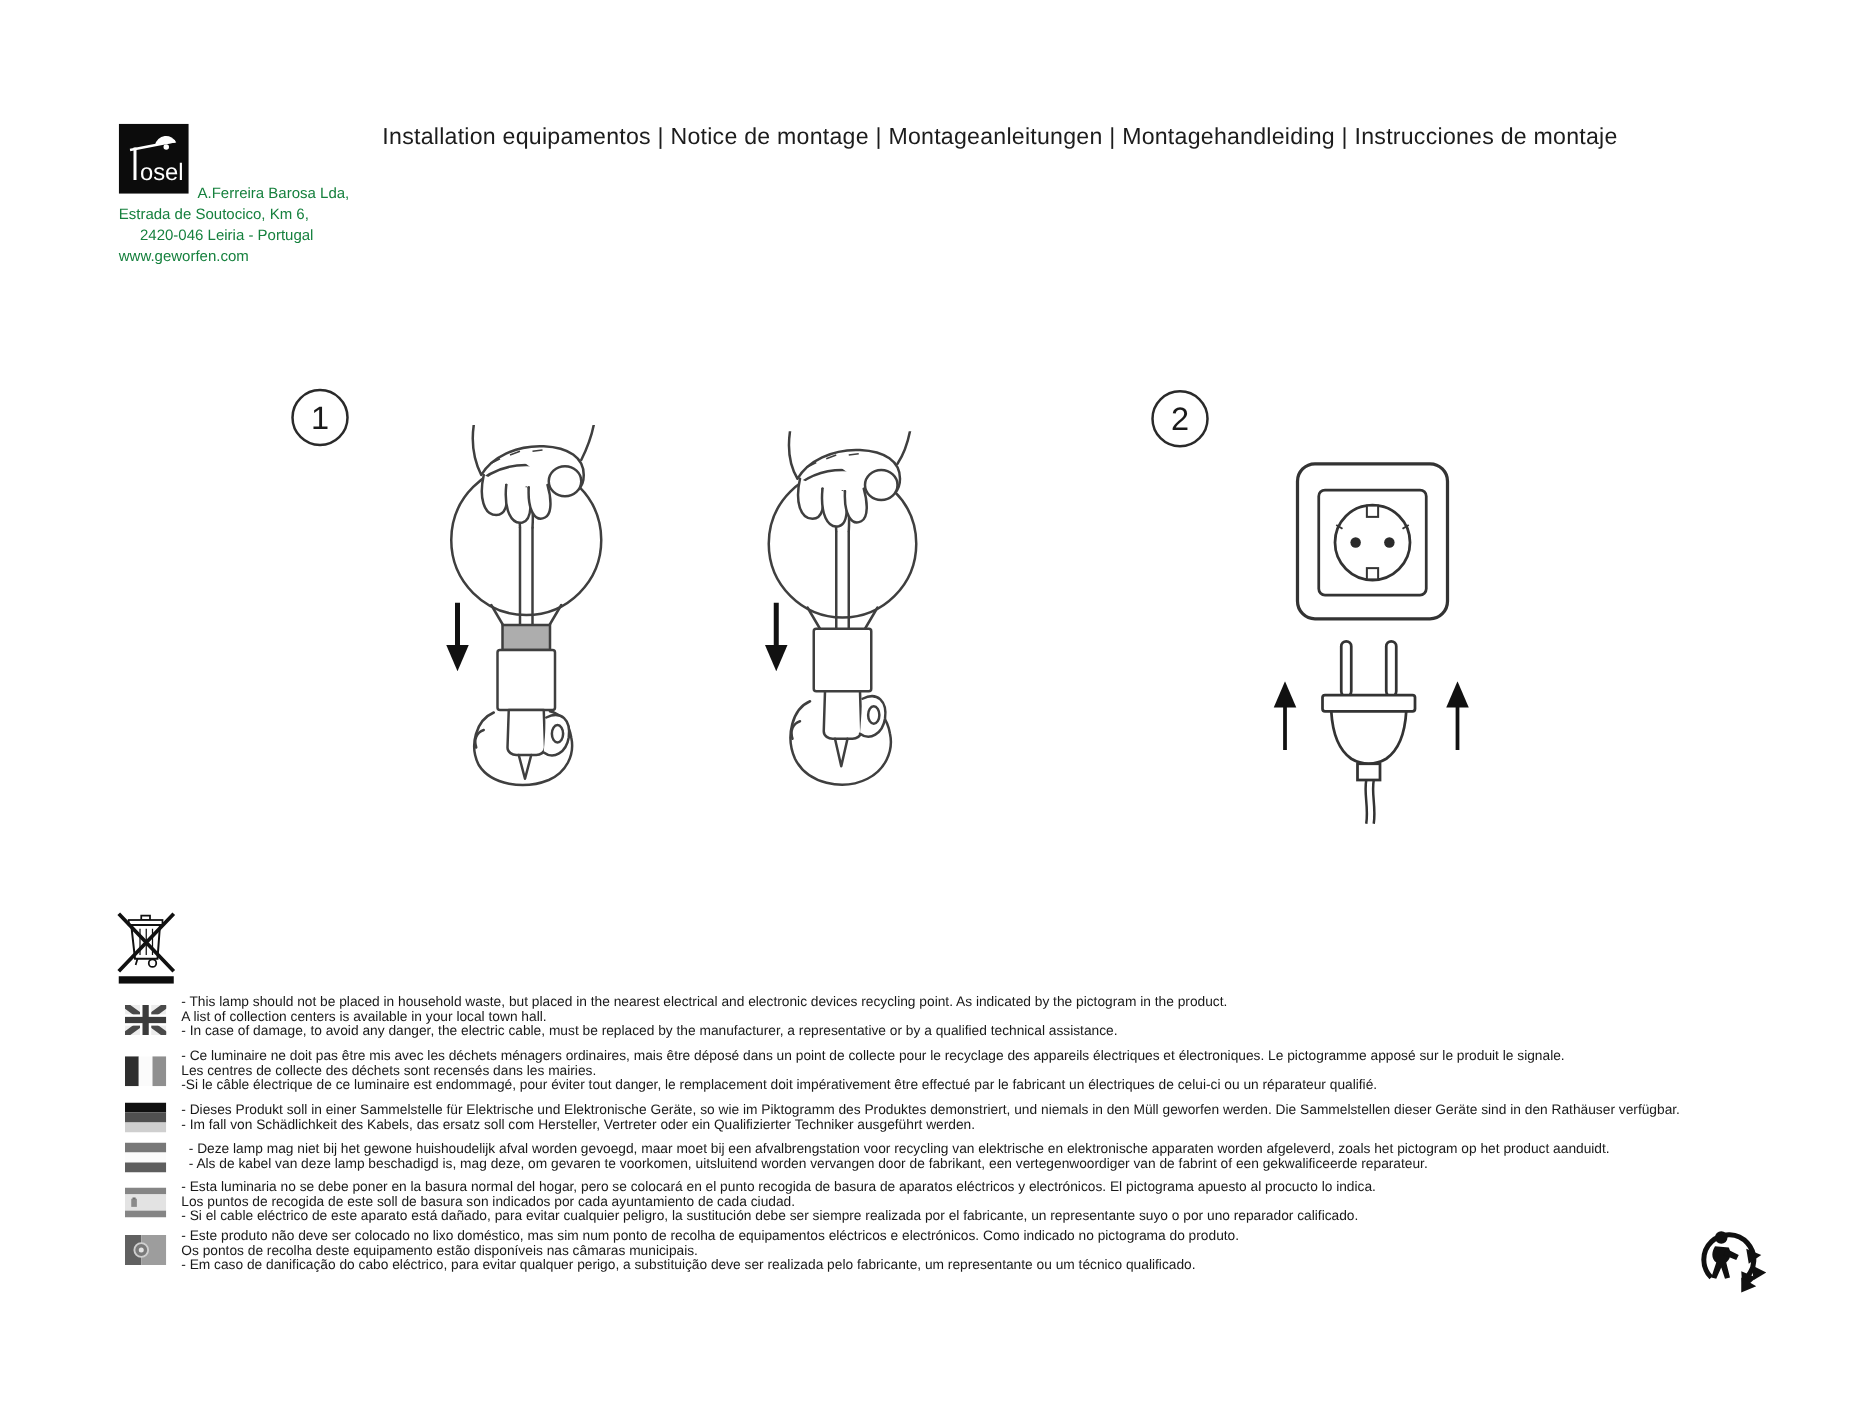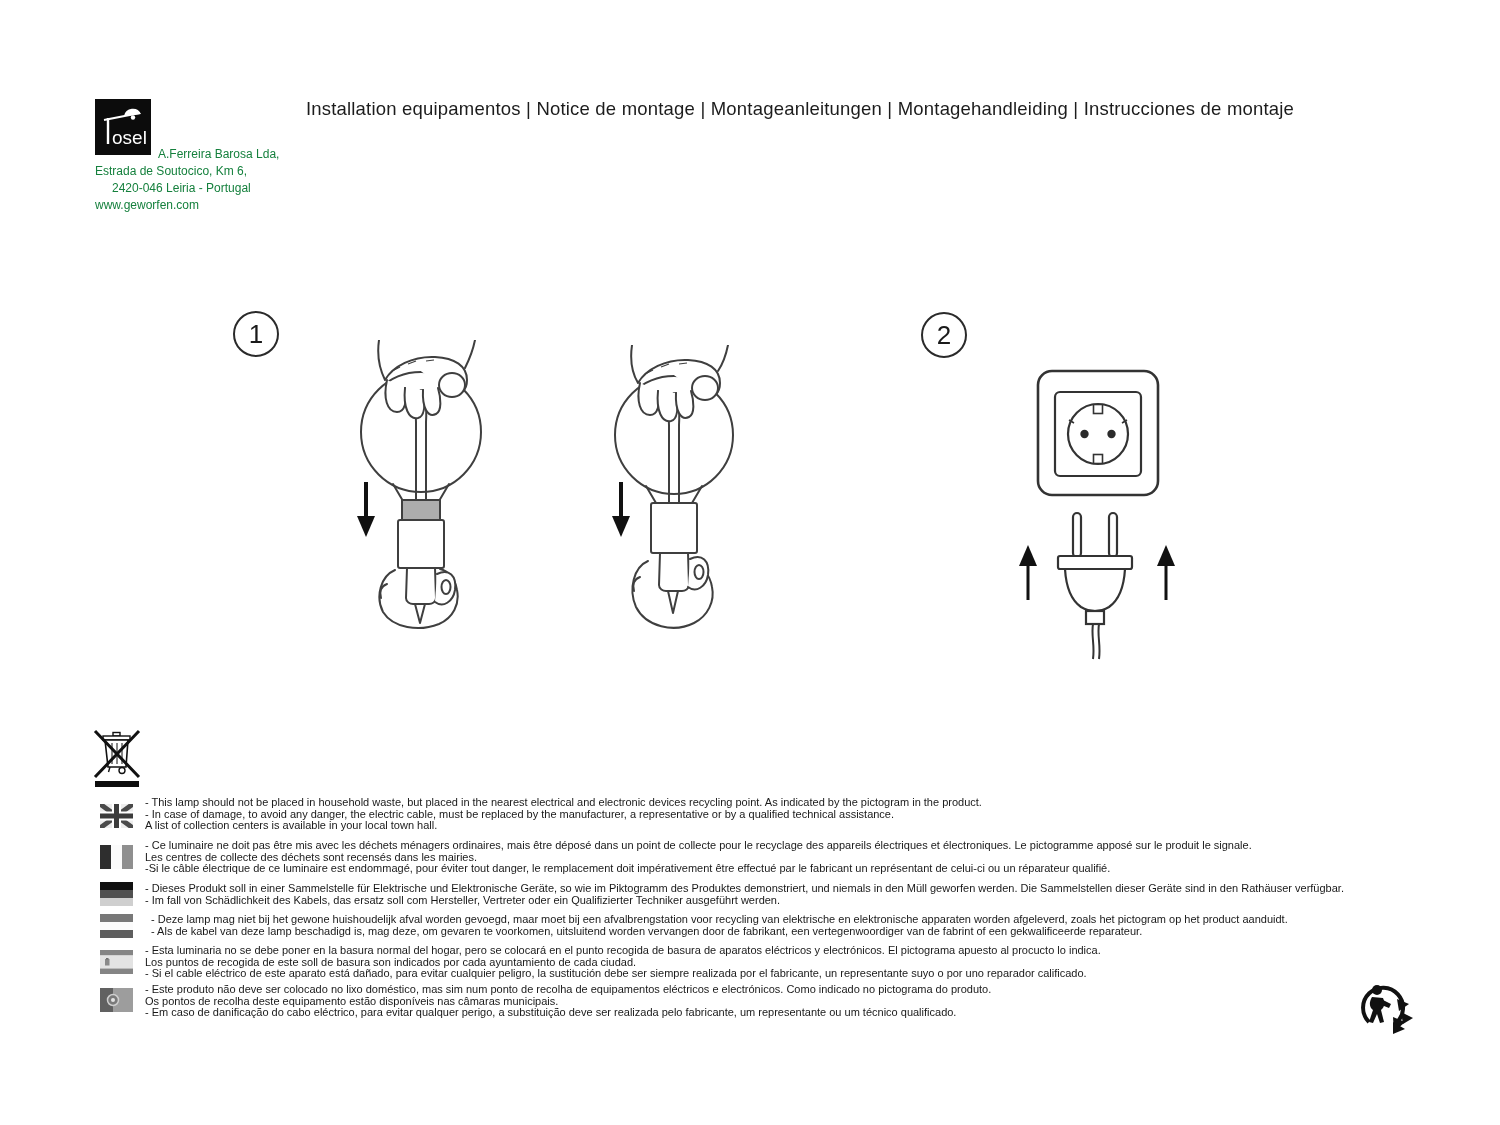--- a/index.html
+++ b/index.html
@@ -183,35 +183,35 @@
     <rect width="33" height="24" fill="#ededed"></rect>
     <path d="M0,0 L33,24 M33,0 L0,24" stroke="#4a4a4a" stroke-width="5"></path>
     <rect x="12" y="0" width="9" height="24" fill="#fff"></rect>
     <rect x="0" y="7.5" width="33" height="9" fill="#fff"></rect>
     <rect x="14" y="0" width="5" height="24" fill="#3c3c3c"></rect>
     <rect x="0" y="9.5" width="33" height="5" fill="#3c3c3c"></rect>
   </svg>
 </div>
 <div class="abs" style="left:145px;top:797px;">
   <div class="notice-line">- This lamp should not be placed in household waste, but placed in the nearest electrical and electronic devices recycling point. As indicated by the pictogram in the product.</div>
+  <div class="notice-line">A list of collection centers is available in your local town hall.</div>
   <div class="notice-line">- In case of damage, to avoid any danger, the electric cable, must be replaced by the manufacturer, a representative or by a qualified technical assistance.</div>
-  <div class="notice-line">A list of collection centers is available in your local town hall.</div>
 </div>
 
 <div class="abs" style="left:100px;top:845px;">
   <svg class="flag" viewBox="0 0 33 24">
     <rect width="11" height="24" fill="#2e2e2e"></rect>
     <rect x="11" width="11" height="24" fill="#fbfbfb"></rect>
     <rect x="22" width="11" height="24" fill="#8f8f8f"></rect>
   </svg>
 </div>
 <div class="abs" style="left:145px;top:840px;">
   <div class="notice-line">- Ce luminaire ne doit pas être mis avec les déchets ménagers ordinaires, mais être déposé dans un point de collecte pour le recyclage des appareils électriques et électroniques. Le pictogramme apposé sur le produit le signale.</div>
   <div class="notice-line">Les centres de collecte des déchets sont recensés dans les mairies.</div>
-  <div class="notice-line">-Si le câble électrique de ce luminaire est endommagé, pour éviter tout danger, le remplacement doit impérativement être effectué par le fabricant un représentant de celui-ci ou un réparateur qualifié.</div>
+  <div class="notice-line">-Si le câble électrique de ce luminaire est endommagé, pour éviter tout danger, le remplacement doit impérativement être effectué par le fabricant un électriques de celui-ci ou un réparateur qualifié.</div>
 </div>
 
 <div class="abs" style="left:100px;top:882px;">
   <svg class="flag" viewBox="0 0 33 24">
     <rect width="33" height="8" fill="#101010"></rect>
     <rect y="8" width="33" height="8" fill="#505050"></rect>
     <rect y="16" width="33" height="8" fill="#cfcfcf"></rect>
   </svg>
 </div>
 <div class="abs" style="left:145px;top:883px;">

